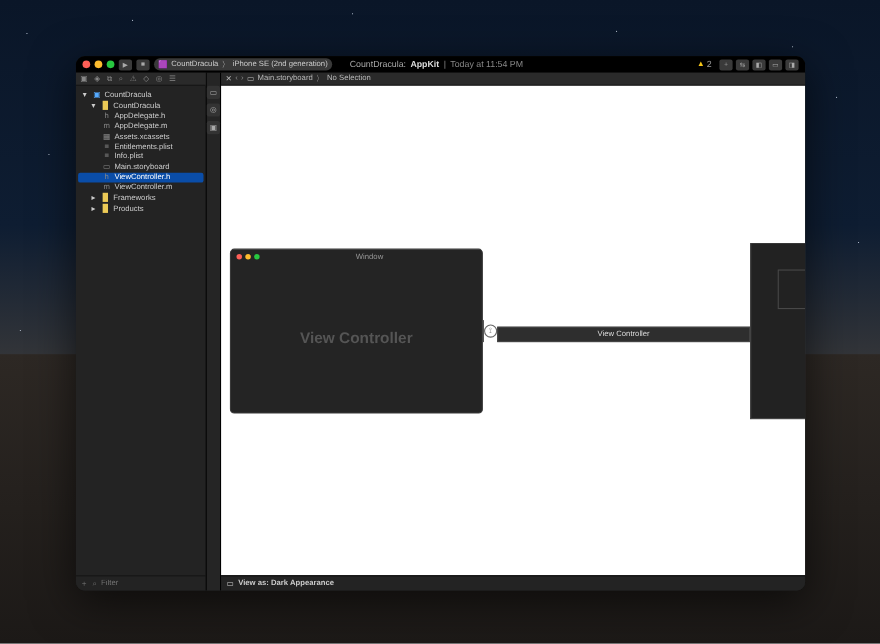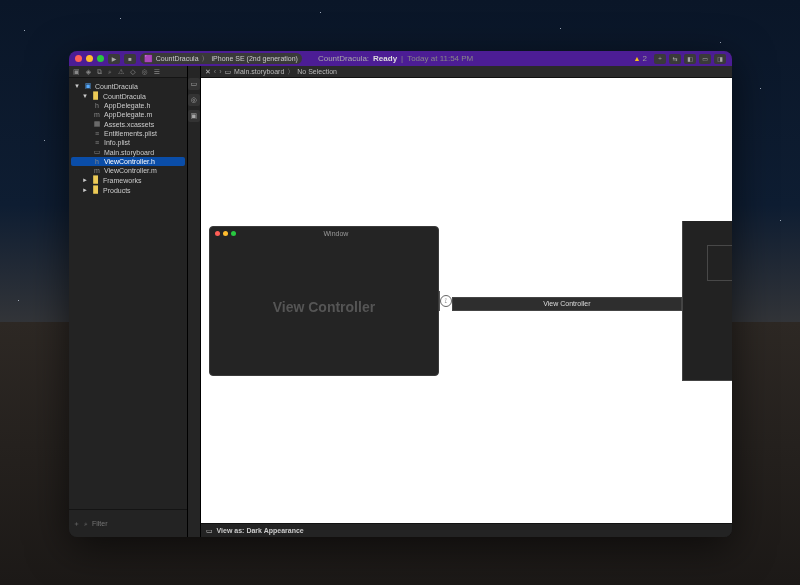--- a/index.html
+++ b/index.html
@@ -3,41 +3,41 @@
 <meta charset="utf-8">
 <style>
 * { margin:0; padding:0; box-sizing:border-box; font-family: -apple-system, "SF Pro Text", "Helvetica Neue", Arial, sans-serif; }
 body { width:800px; height:585px; background:linear-gradient(#0a1628 0%, #0e1d32 35%, #3b3a3a 60%, #2a2a2a 100%); overflow:hidden; position:relative; }
 .wallpaper-mountains { position:absolute; top:55%; left:0; right:0; bottom:0; background:linear-gradient(180deg, #2d2824 0%, #1c1917 100%); }
 .stars { position:absolute; inset:0; }
 .stars i { position:absolute; width:1px; height:1px; background:#cdd8e8; border-radius:50%; }
 
 .ide-window { position:absolute; left:69px; top:51px; width:663px; height:486px; background:#1e1e1e; border-radius:8px; box-shadow:0 10px 40px rgba(0,0,0,.6); display:flex; flex-direction:column; overflow:hidden; font-size:8px; color:#9b9b9b; }
 
-.titlebar { height:15px; background:#4c1d95; display:flex; align-items:center; padding:0 6px; gap:4px; }
+.titlebar { height:15px; background:#000000; display:flex; align-items:center; padding:0 6px; gap:4px; }
 .traffic { display:flex; gap:4px; }
 .dot { width:7px; height:7px; border-radius:50%; }
 .red{background:#ff5f57;} .yellow{background:#febc2e;} .green{background:#28c840;}
 .tb-btn { width:12px; height:10px; background:#3a3a3a; border-radius:2px; display:flex; align-items:center; justify-content:center; font-size:6px; color:#aaa; }
 .scheme { display:flex; align-items:center; gap:3px; font-size:7px; color:#ccc; padding:0 4px; height:11px; background:#393939; border-radius:8px; }
 .warn-group{display:flex;align-items:center;gap:2px;margin-right:4px;}
 .tri-y{color:#f5c518;font-size:7px;}
 .tb-right { margin-left:auto; display:flex; gap:3px;}
 
 .ide-body { flex:1; display:flex; overflow:hidden; }
 
 .sidebar { width:126px; background:#232323; display:flex; flex-direction:column; border-right:1px solid #000; }
 .sb-tabs { height:12px; display:flex; align-items:center; gap:6px; padding:0 4px; background:#2a2a2a; border-bottom:1px solid #141414;}
 .sb-tabs span{font-size:7px;color:#888;}
 .tree { flex:1; padding:3px 2px; }
 .tree-row { display:flex; align-items:center; gap:3px; padding:1px 2px; font-size:7px; color:#ccc; white-space:nowrap; border-radius:2px;}
 .tree-row.sel{background:#0a4da8;color:#fff;}
 .tree-row .ico{width:8px;display:inline-flex;justify-content:center;}
 .folder{color:#55aaff;} .folder-y{color:#ecca56;} .file{color:#888;}
-.sb-bottom{height:28px;border-top:1px solid #141414;display:flex;align-items:center;padding:0 4px;gap:4px;color:#777;font-size:7px;}
+.sb-bottom{height:14px;border-top:1px solid #141414;display:flex;align-items:center;padding:0 4px;gap:4px;color:#777;font-size:7px;}
 
 .center-col { width:18px; background:#252525; border-right:1px solid #000; display:flex; flex-direction:column; align-items:center; padding-top:12px; gap:4px;}
 .cc-btn{width:12px;height:12px;background:#333;border-radius:2px;display:flex;align-items:center;justify-content:center;font-size:7px;color:#aaa;}
 
 .center { flex:1; display:flex; background:#1e1e1e; }
 
 .ib-pane{flex:1;display:flex;flex-direction:column;border-right:1px solid #000;}
 .pane-head{height:12px;background:#2a2a2a;border-bottom:1px solid #111;display:flex;align-items:center;padding:0 4px;gap:3px;font-size:7px;color:#bbb;}
 .pane-head .nav{display:flex;gap:2px;color:#888;}
 .pane-head .badge{background:#d33;color:#fff;border-radius:6px;padding:0 3px;font-size:6px;}
@@ -106,21 +106,21 @@
     <div class="tb-btn">▶</div>
     <div class="tb-btn">■</div>
     <div class="scheme">
       <span>🟪</span>
       <span>CountDracula</span>
       <span>〉</span>
       <span>iPhone SE (2nd generation)</span>
     </div>
     <div style="flex:0 0 8px"></div>
     <span style="color:#aaa">CountDracula:</span>
-    <span style="color:#ddd;font-weight:600">Ready</span>
+    <span style="color:#ddd;font-weight:600">AppKit</span>
     <span style="color:#888">|</span>
     <span style="color:#888">Today at 11:54 PM</span>
     <div class="tb-right">
       <div class="warn-group">
         <span class="tri-y">▲</span>
         <span>2</span>
       </div>
       <div class="tb-btn">＋</div>
       <div class="tb-btn">⇆</div>
       <div class="tb-btn">◧</div>

